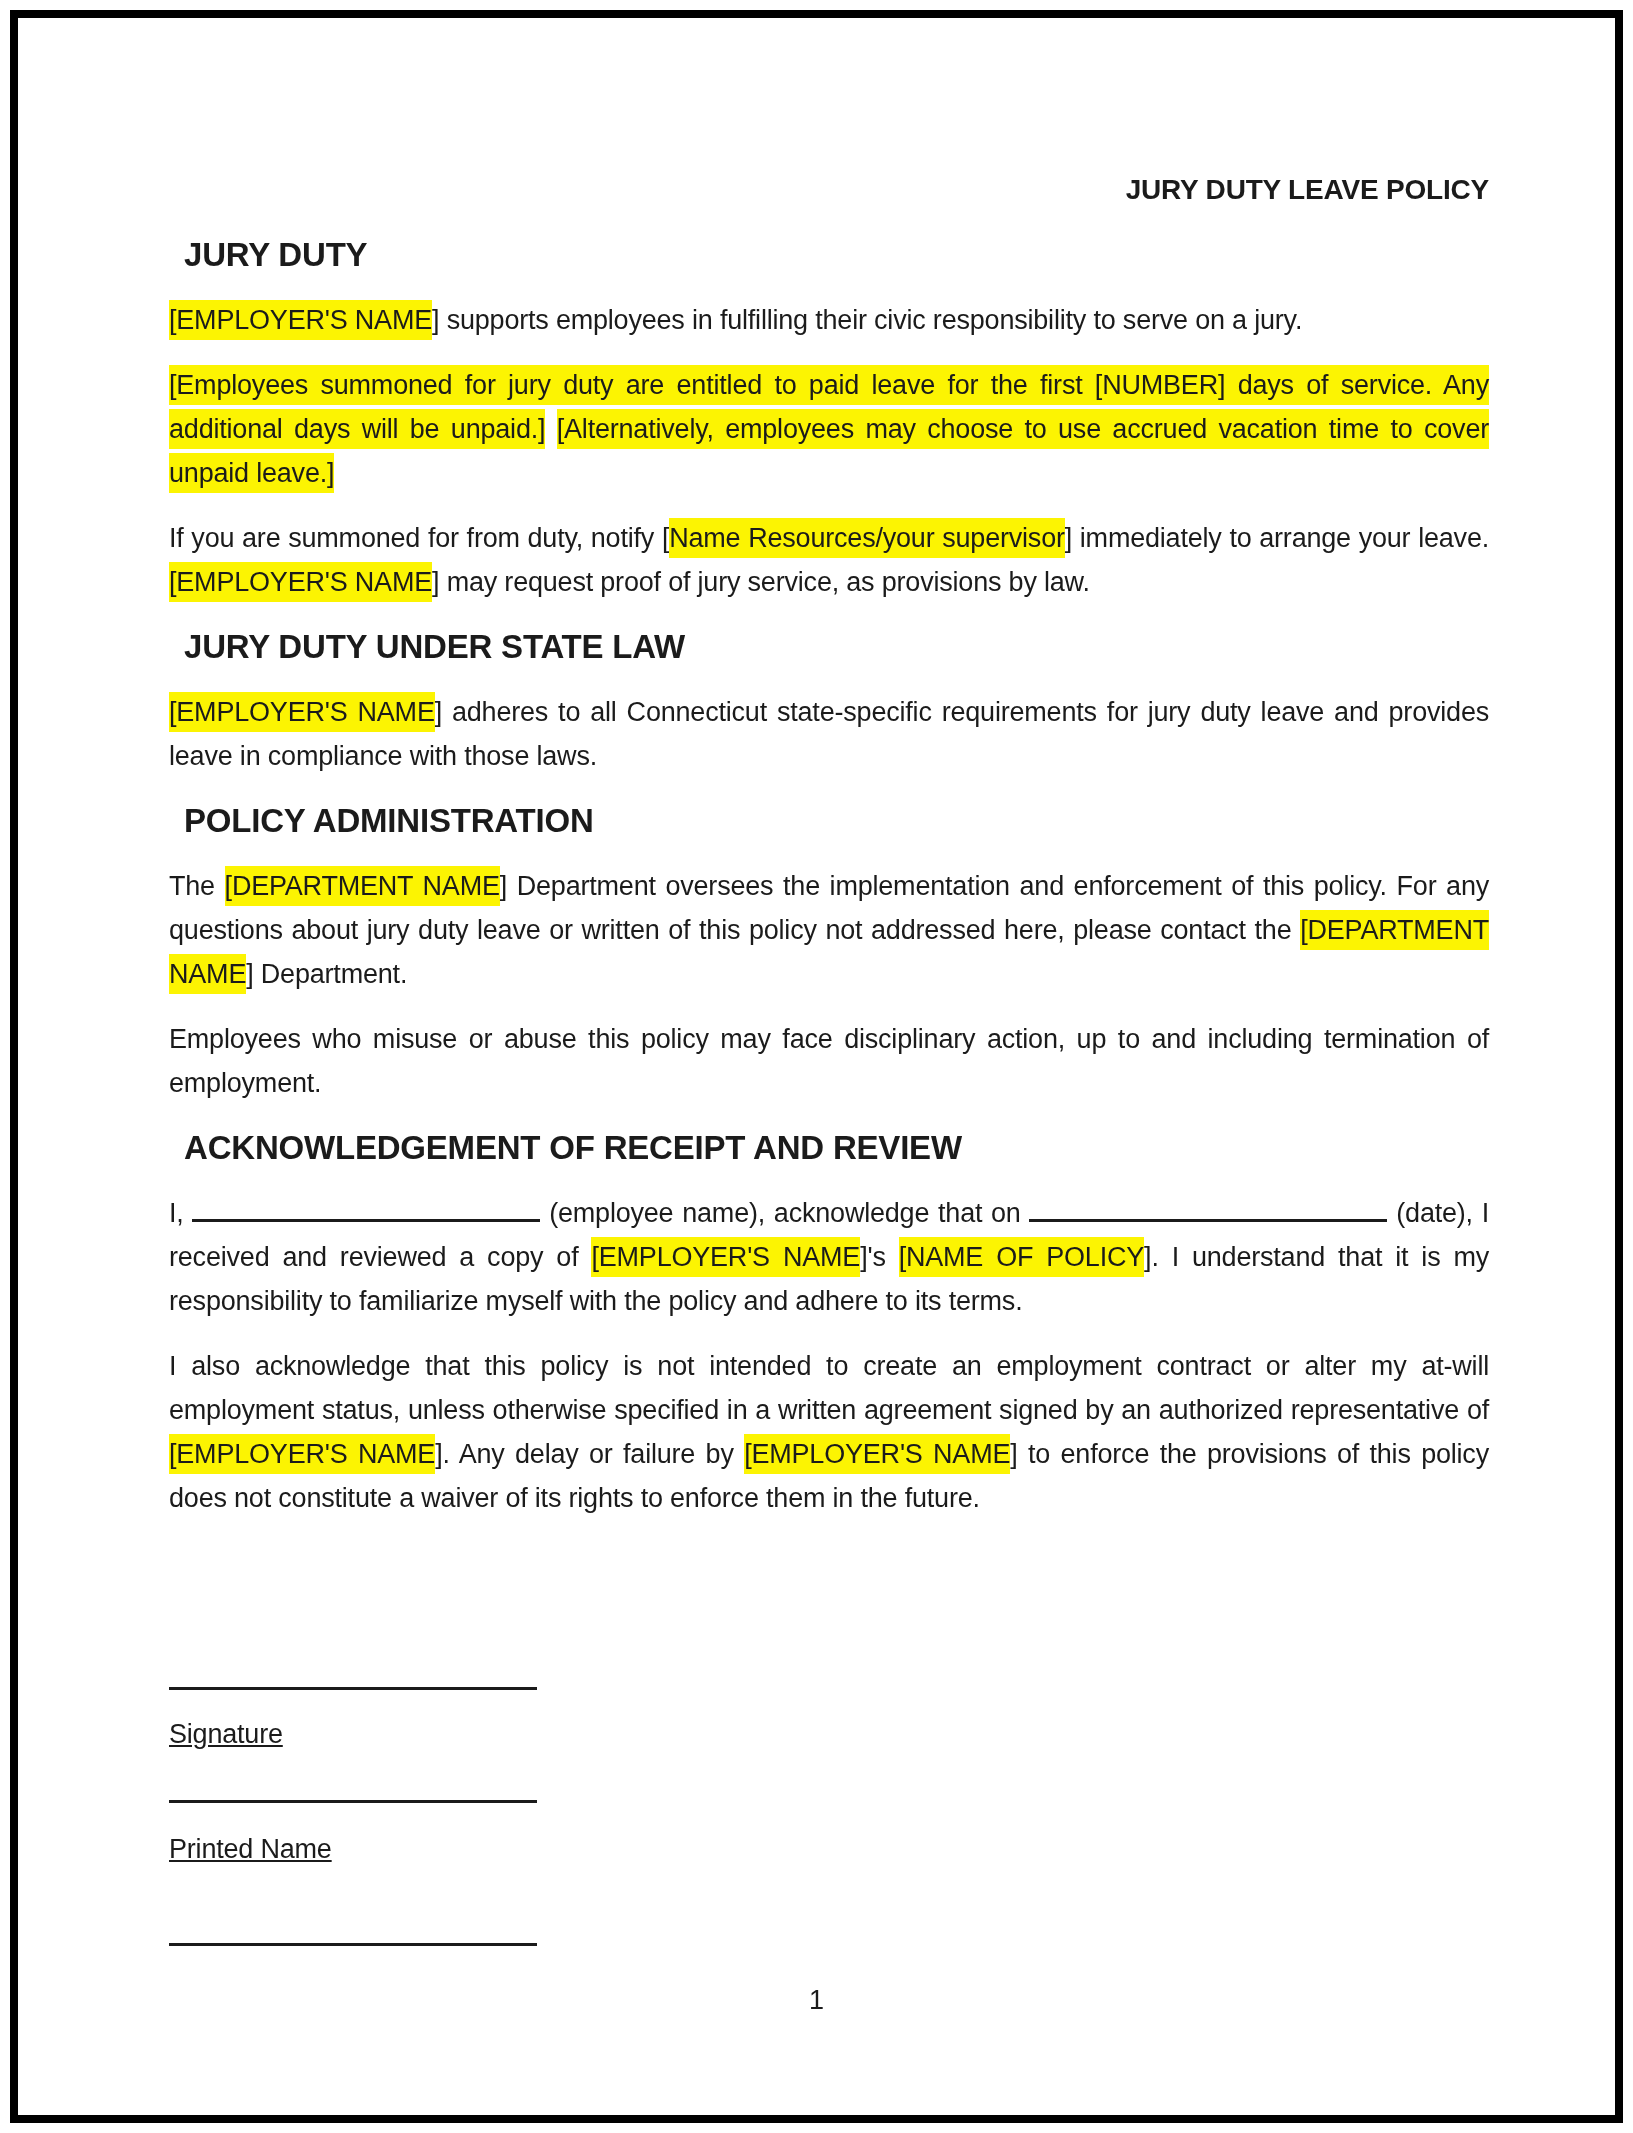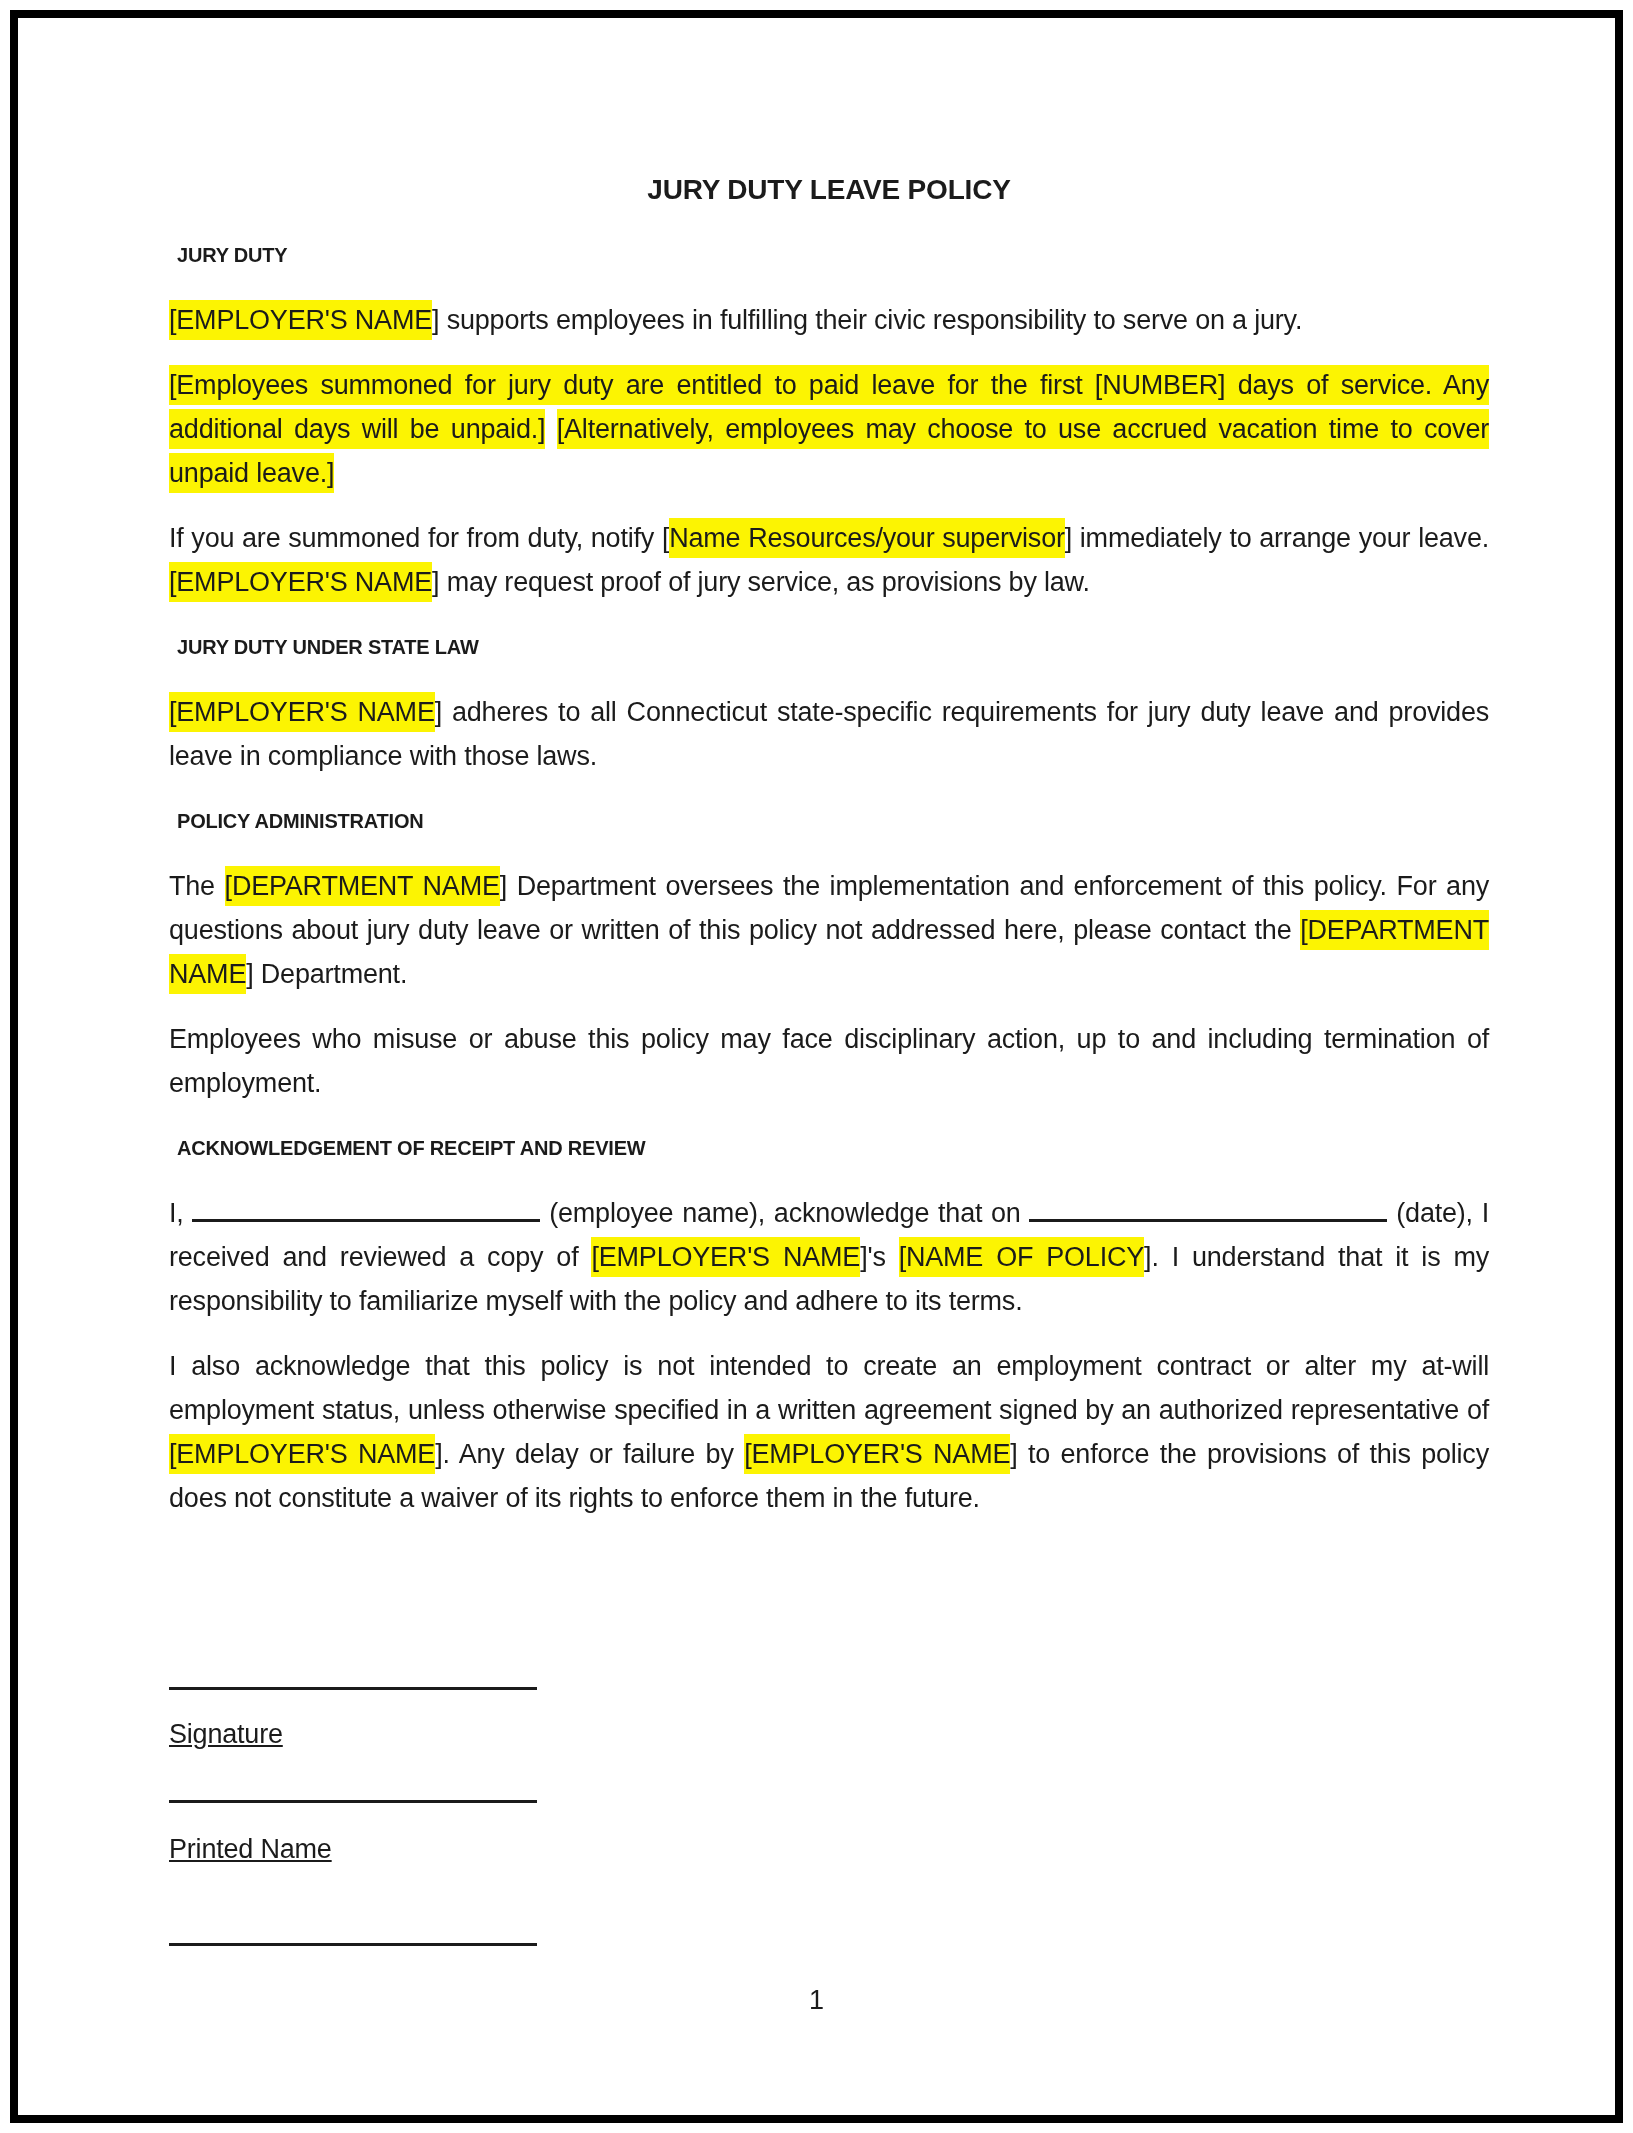--- a/index.html
+++ b/index.html
@@ -10,27 +10,27 @@
     overflow:hidden;
   }
   .page-frame {
     position:absolute; left:10px; top:10px; right:10px; bottom:10px;
     border:8px solid #000; pointer-events:none;
   }
   .doc-content {
     position:absolute; left:169px; top:0; width:1320px;
   }
   .doc-title {
-    margin:168px 0 21px 0; text-align:center;
+    margin:168px 0 21px 0; text-align:right;
     font-size:28px; font-weight:bold; line-height:44px;
     letter-spacing:-0.2px;
   }
   .heading {
-    font-size:20px; font-weight:bold; line-height:44px;
-    margin:0 0 21px 8px; letter-spacing:-0.2px;
+    font-size:33px; font-weight:bold; line-height:44px;
+    margin:0 0 21px 15px; letter-spacing:-0.2px;
   }
   p.para {
     font-size:27px; line-height:44px; margin:0 0 21px 0;
     text-align:justify; letter-spacing:-0.2px;
   }
   .hl { background:var(--hl-color,#fcf402); padding:5px 0; }
   .blank {
     display:inline-block; height:1.05em; vertical-align:baseline;
     border-bottom:3px solid #1b1b1b;
   }

